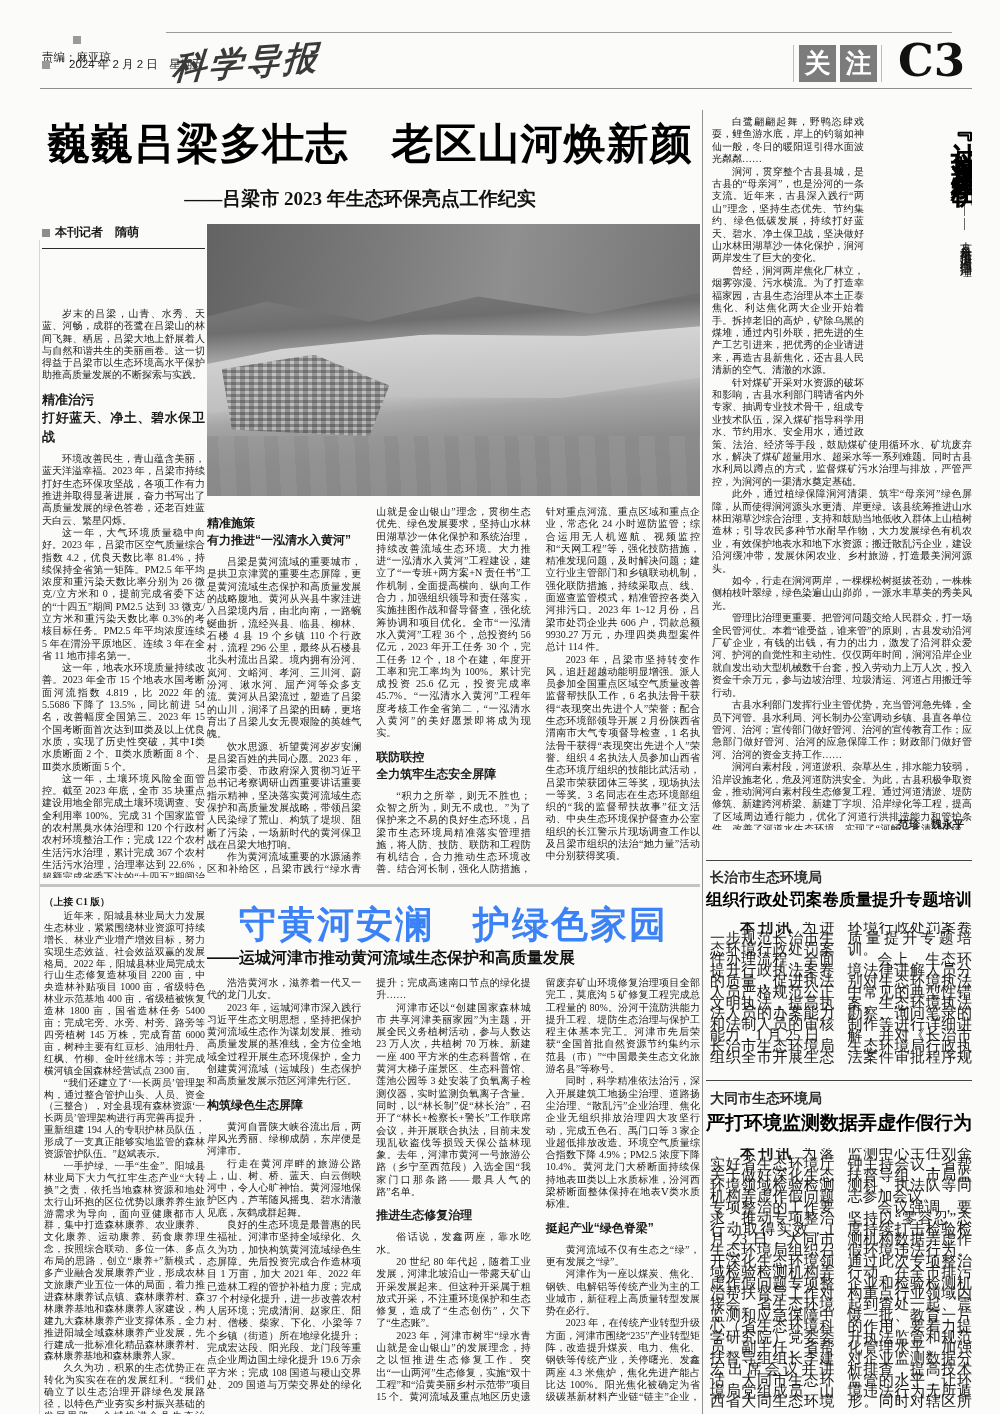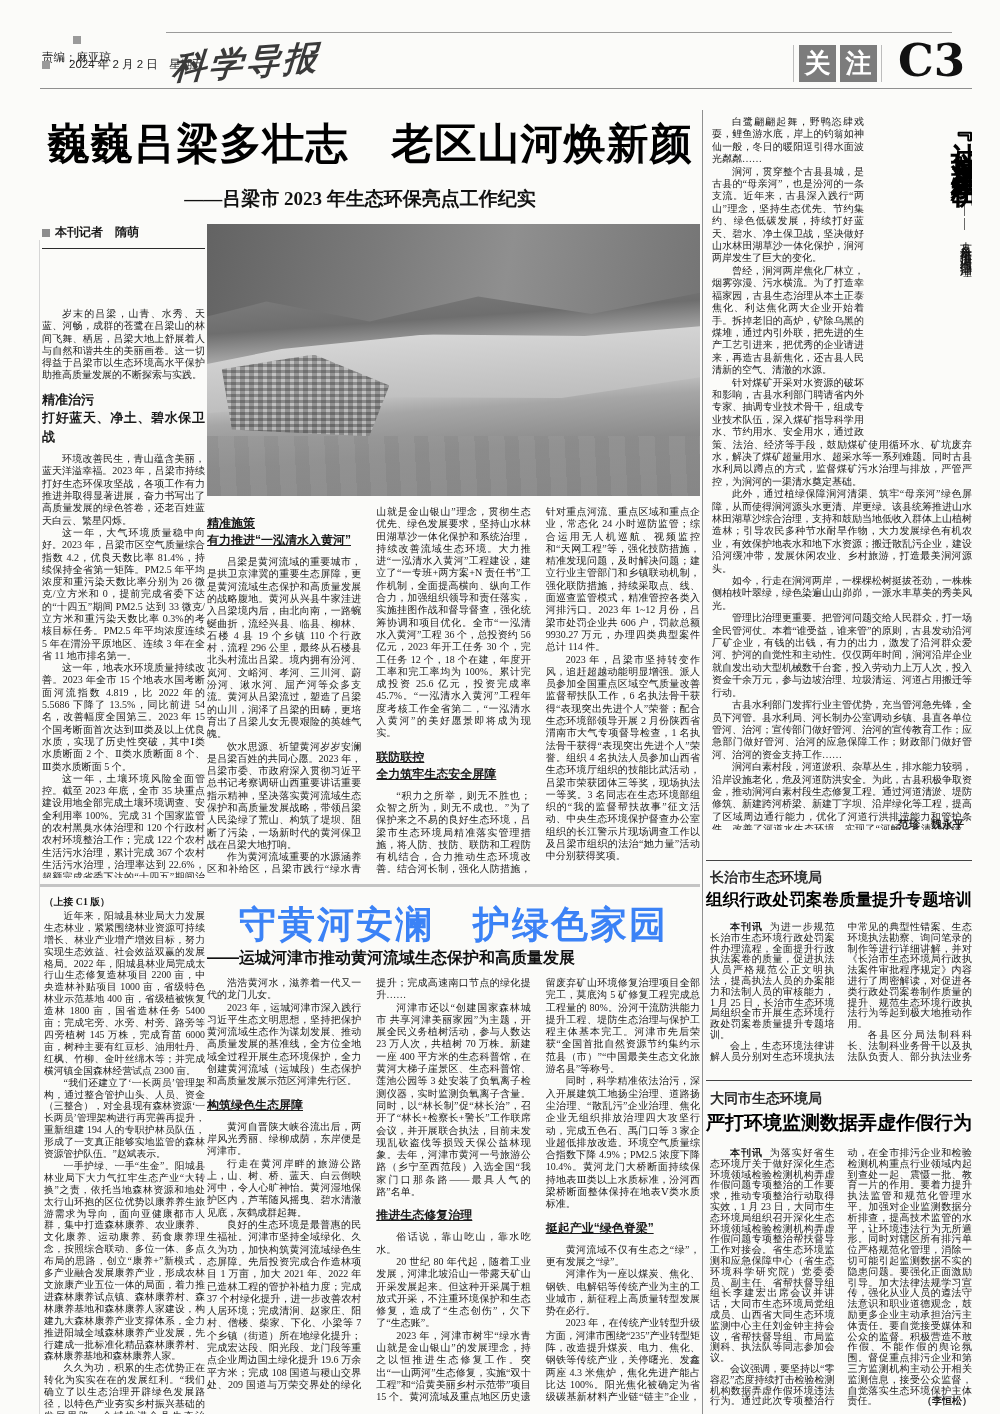--- a/index.html
+++ b/index.html
@@ -56,28 +56,28 @@
   .gx-wrap p.para{margin:0;text-indent:2em;}
   .vert-block{float:right;width:96px;height:302px;margin:2px 0 10px 12px;
               writing-mode:vertical-rl;display:flex;}
   .vh{font-size:30px;font-weight:800;letter-spacing:4px;font-family:"Liberation Serif",serif;
       margin-left:12px;color:#000;}
   .vk{font-size:12px;padding-top:46px;letter-spacing:2px;color:#111;}
   
   .bx-label{font-family:"Liberation Sans","DejaVu Sans",sans-serif;font-weight:bold;font-size:14px;color:#2f2f2f;}
   .bx-hl{font-weight:800;font-family:"Liberation Serif",serif;color:#000;text-align:justify;}
   .bx-hl-inner{display:inline-block;width:100%;text-align:justify;text-align-last:justify;}
-  .bx-body{font-size:10px;line-height:10.8px;text-align:justify;overflow:hidden;}
+  .bx-body{font-size:15px;line-height:10.8px;text-align:justify;overflow:hidden;}
   .bx-body p.para{margin:0;text-indent:2em;}
   
   .hj-hl{font-size:37px;font-weight:800;text-align:center;letter-spacing:2px;white-space:nowrap;
          font-family:"Liberation Serif",serif;color:#3b82f6;}
   .hj-sub{font-family:"Liberation Sans","DejaVu Sans",sans-serif;font-weight:bold;font-size:16px;
           text-align:left;color:#111;}
-  .cols3 .inhead, .cont-col .inhead{font-size:12px;text-decoration:underline;}
+  .cols3 .inhead, .cont-col .inhead{font-size:12px;}
 </style>
 </head>
 <body>
 
 <div class="abs hdr-small" style="left:42px;top:36px;flex-direction:column;">
   <span class="sq-bullet"></span>
   <span>责编：麻亚琼</span>
 </div>
 <div class="abs hdr-small" style="left:42px;top:57px;gap:19px;">
   <span class="sq-bullet"></span>
@@ -150,21 +150,21 @@
 <div class="abs hj-sub" style="left:207px;top:948px;width:493px;">——运城河津市推动黄河流域生态保护和高质量发展</div>
 <div class="abs body-txt cols3" style="left:207px;top:977px;width:493px;height:437px;">
     <p class="para">浩浩黄河水，滋养着一代又一代的龙门儿女。</p>
     <p class="para">2023 年，运城河津市深入践行习近平生态文明思想，坚持把保护黄河流域生态作为谋划发展、推动高质量发展的基准线，全方位全地域全过程开展生态环境保护，全力创建黄河流域（运城段）生态保护和高质量发展示范区河津先行区。</p>
     <h4 class="inhead">构筑绿色生态屏障</h4>
     <p class="para">黄河自晋陕大峡谷流出后，两岸风光秀丽、绿柳成荫，东岸便是河津市。</p>
     <p class="para">行走在黄河岸畔的旅游公路上，山、树、桥、蓝天、白云倒映河中，令人心旷神怡。黄河湿地保护区内，芦苇随风摇曳、碧水清澈见底，灰鹤成群起舞。</p>
     <p class="para">良好的生态环境是最普惠的民生福祉。河津市坚持全域绿化、久久为功，加快构筑黄河流域绿色生态屏障。先后投资完成合作造林项目 1 万亩，加大 2021 年、2022 年已造林工程的管护补植力度；完成 37 个村绿化提升，进一步改善农村人居环境；完成清涧、赵家庄、阳村、僧楼、柴家、下化、小梁等 7 个乡镇（街道）所在地绿化提升；完成宏达段、阳光段、龙门段等重点企业周边国土绿化提升 19.6 万余平方米；完成 108 国道与稷山交界处、209 国道与万荣交界处的绿化提升；完成高速南口节点的绿化提升……</p>
     <p class="para">河津市还以“创建国家森林城市 共享河津美丽家园”为主题，开展全民义务植树活动，参与人数达 23 万人次，共植树 70 万株。新建一座 400 平方米的生态科普馆，在黄河大梯子崖景区、生态科普馆、莲池公园等 3 处安装了负氧离子检测仪器，实时监测负氧离子含量。同时，以“林长制”促“林长治”，召开了“林长+检察长+警长”工作联席会议，并开展联合执法，目前未发现乱砍盗伐等损毁天保公益林现象。去年，河津市黄河一号旅游公路（乡宁至西范段）入选全国“我家门口那条路——最具人气的路”名单。</p>
     <h4 class="inhead">推进生态修复治理</h4>
-    <p class="para">俗话说，靠山吃山，靠水吃水。</p>
+    <p class="para">俗话说，发鑫两座，靠水吃水。</p>
     <p class="para">20 世纪 80 年代起，随着工业发展，河津北坡沿山一带露天矿山开采发展起来。但这种开采属于粗放式开采，不注重环境保护和生态修复，造成了“生态创伤”，欠下了“生态账”。</p>
     <p class="para">2023 年，河津市树牢“绿水青山就是金山银山”的发展理念，持之以恒推进生态修复工作。突出“一山两河”生态修复，实施“双十工程”和“沿黄美丽乡村示范带”项目 15 个。黄河流域及重点地区历史遗留废弃矿山环境修复治理项目全部完工，莫底沟 5 矿修复工程完成总工程量的 80%。汾河干流防洪能力提升工程、堤防生态治理与保护工程主体基本完工。河津市先后荣获“全国首批自然资源节约集约示范县（市）”“中国最美生态文化旅游名县”等称号。</p>
     <p class="para">同时，科学精准依法治污，深入开展建筑工地扬尘治理、道路扬尘治理、“散乱污”企业治理、焦化企业无组织排放治理四大攻坚行动，完成五色石、禹门口等 3 家企业超低排放改造。环境空气质量综合指数下降 4.9%；PM2.5 浓度下降 10.4%。黄河龙门大桥断面持续保持地表Ⅲ类以上水质标准，汾河西梁桥断面整体保持在地表Ⅴ类水质标准。</p>
     <h4 class="inhead">挺起产业“绿色脊梁”</h4>
     <p class="para">黄河流域不仅有生态之“绿”，更有发展之“绿”。</p>
     <p class="para">河津作为一座以煤炭、焦化、钢铁、电解铝等传统产业为主的工业城市，新征程上高质量转型发展势在必行。</p>
     <p class="para">2023 年，在传统产业转型升级方面，河津市围绕“235”产业转型矩阵，改造提升煤炭、电力、焦化、钢铁等传统产业，关停曙光、发鑫两座 4.3 米焦炉，焦化先进产能占比达 100%。阳光焦化被确定为省级碳基新材料产业链“链主”企业，该市省级“链主”企业达到 2 家；中铝山西新材料跻身国家级绿色工厂行列；阳光焦化、宏达钢铁入围 2023 中国制造业民营企业 500 强。</p>
   </div>
 
 <div class="abs vtick" style="left:702px;top:110px;height:1304px;background:#8f8f8f;"></div>

